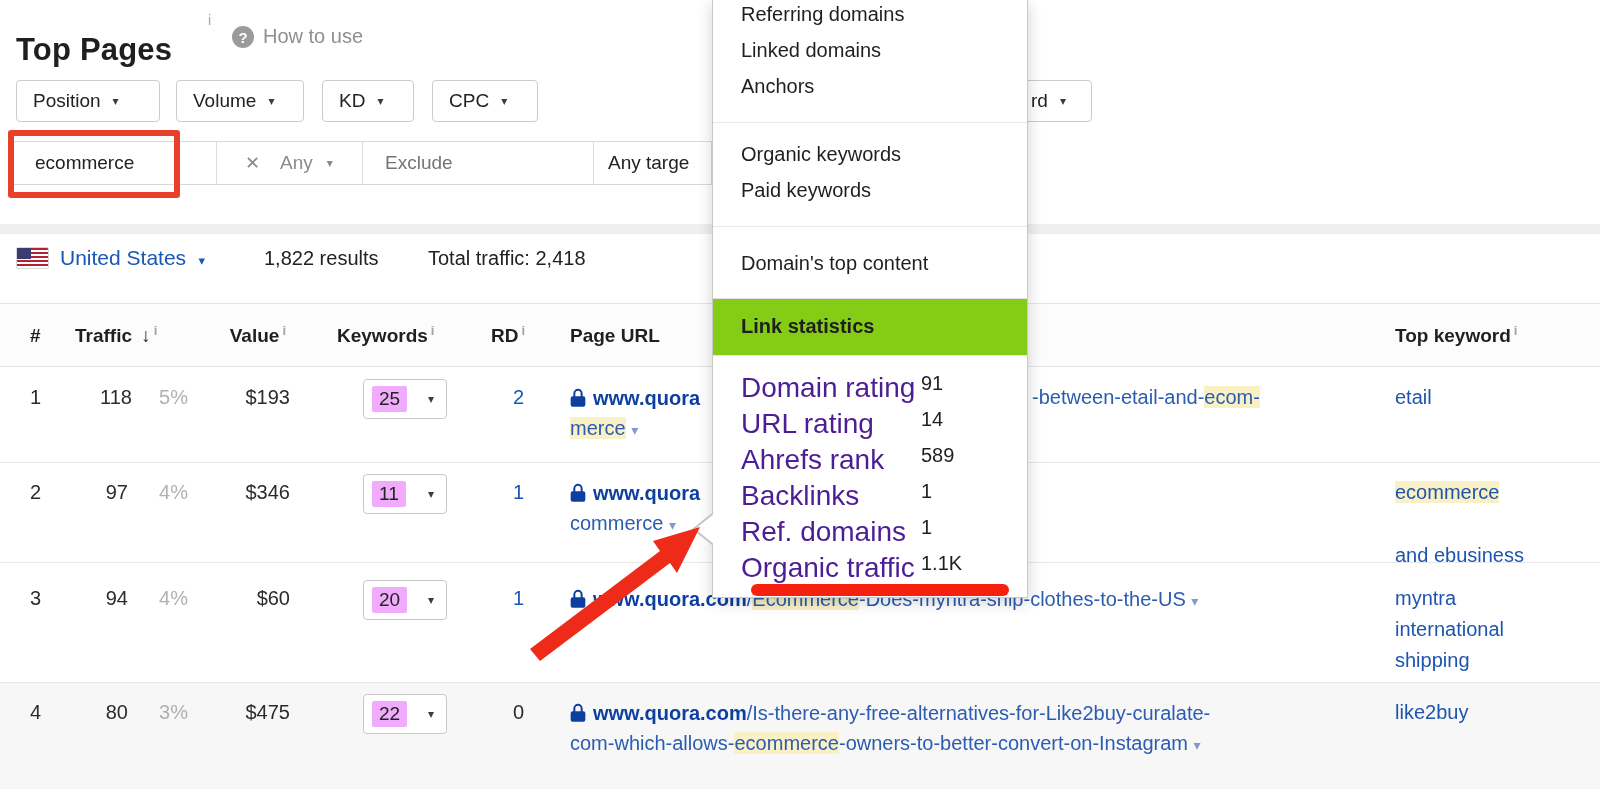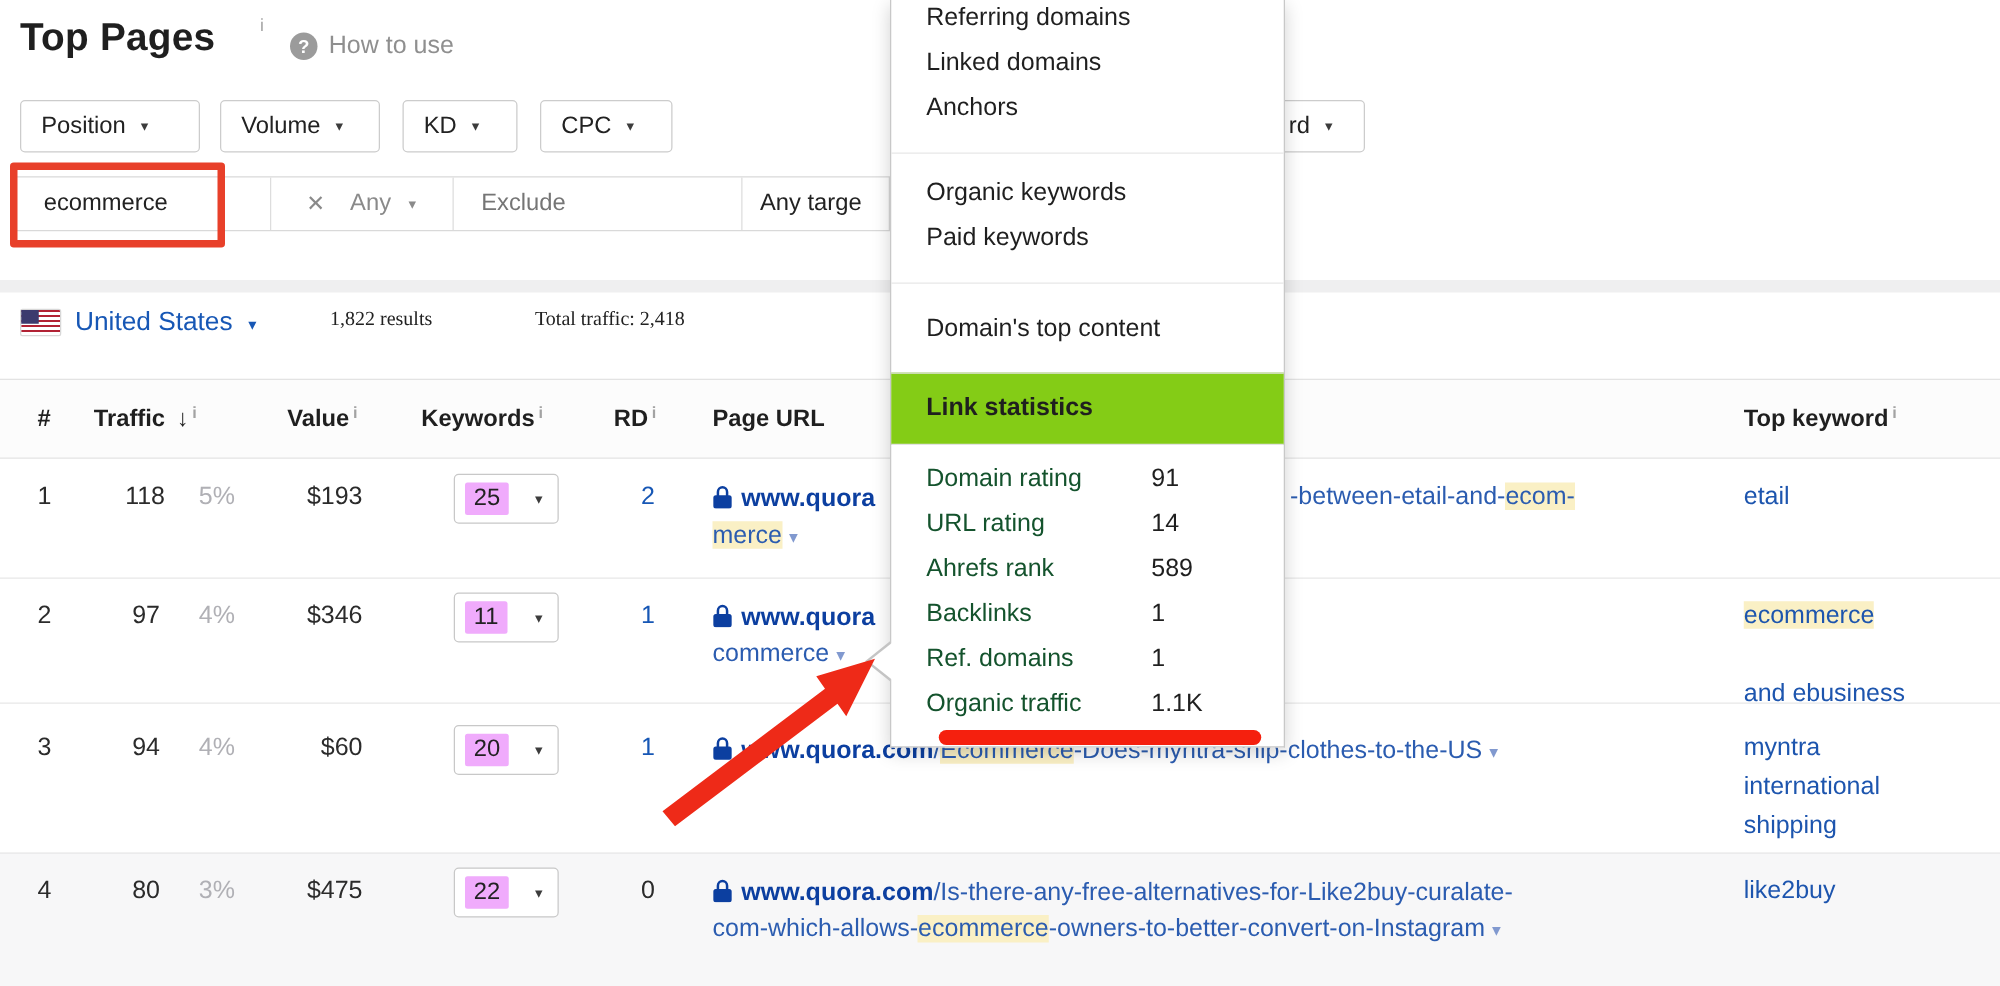--- a/index.html
+++ b/index.html
@@ -1,21 +1,21 @@
 <!DOCTYPE html>
 <html><head>
 <meta charset="utf-8">
 <style>
   html,body{margin:0;padding:0;}
   body{font-family:"Liberation Sans","DejaVu Sans",sans-serif;background:#fff;}
   .stage{position:relative;width:1600px;height:789px;overflow:hidden;background:#fff;}
   .abs{position:absolute;}
   .sup-i{font-size:13px;color:#a3a3a3;position:relative;top:-7px;margin-left:3px;}
   
-  .title{font-size:31px;font-weight:bold;color:#1f1f1f;letter-spacing:.2px;}
+  .title{font-size:31px;font-weight:bold;color:#1f1f1f;letter-spacing:.2px;margin-top:20px;}
   .help-circle{width:22px;height:22px;border-radius:50%;background:#9b9b9b;color:#fff;
     font-size:15px;font-weight:bold;display:flex;align-items:center;justify-content:center;}
   .help-text{font-size:20px;color:#8f8f8f;}
   
   .fbtn{border:1px solid #ccc;border-radius:4px;background:#fff;height:42px;
     display:flex;align-items:center;padding:0 16px;font-size:19px;color:#222;box-sizing:border-box;white-space:nowrap;overflow:hidden;}
   .fbtn .cara{margin-left:12px;}
   .cara{font-size:12px;color:#3c3c3c;}
   .cara-gray{font-size:12px;color:#8a8a8a;}
   .cara-blue{font-size:13px;color:#1757b5;}
@@ -27,21 +27,21 @@
   .inp{border:none;outline:none;font-size:19px;color:#222;font-family:inherit;width:100%;}
   .ph{font-size:19px;color:#b3b3b3;}
   .xicon{font-size:18px;color:#8a8a8a;}
   .anytxt{font-size:19px;color:#8a8a8a;}
   .darktxt{font-size:19px;color:#222;white-space:nowrap;}
   
   .flag{width:33px;height:22px;border:1px solid #d8d8d8;border-radius:2px;box-sizing:border-box;
     background:repeating-linear-gradient(#b22234 0 2px,#fff 2px 4px);position:relative;}
   .flag .canton{position:absolute;left:0;top:0;width:14px;height:11px;background:#3c3b6e;}
   .country{font-size:21px;color:#1757b5;}
-  .bartxt{font-size:16px;color:#222;font-family:Liberation Serif, serif;}
+  .bartxt{font-size:20px;color:#222;}
   
   .band{background:#efeff0;}
   .thead{background:#fcfcfc;border-top:1px solid #e3e3e3;border-bottom:1px solid #e3e3e3;box-sizing:border-box;}
   .th{font-size:19px;font-weight:bold;color:#1f1f1f;white-space:nowrap;}
   .num{font-size:20px;color:#2b2b2b;}
   .pct{font-size:20px;color:#b0b0b5;}
   .ralign{text-align:right;}
   .rowline{border-top:1px solid #e8e8e8;}
   .bluelink{color:#1757b5;text-decoration:none;font-size:20px;}
   .kwsel{width:84px;height:40px;border:1px solid #c8c8c8;border-radius:4px;background:#fff;
@@ -51,21 +51,21 @@
   .url b{color:#0c3fa0;font-weight:bold;}
   .hl{background:#faf0c5;}
   .lock{width:16px;height:19px;margin-right:7px;position:relative;top:2px;display:inline-block;}
   .topkw{font-size:20px;color:#1d55ae;white-space:nowrap;}
   
   .panel{background:#fff;border:1px solid #c8c8c8;border-top:none;box-shadow:0 4px 14px rgba(0,0,0,.18);box-sizing:border-box;}
   .mitem{font-size:20px;color:#1f1f1f;padding-left:28px;white-space:nowrap;}
   .mdiv{height:1px;background:#e8e8e8;width:100%;}
   .statsband{background:#84cc16;border-top:1px solid #e2e2e2;border-bottom:1px solid #e2e2e2;box-sizing:border-box;}
   .statslabel{font-size:20px;font-weight:bold;color:#1f1f1f;padding-left:28px;}
-  .stat-l{font-size:20px;color:#14532d;}
+  .stat-l{font-size:28px;color:#4c1d95;}
   .stat-v{font-size:20px;color:#1f1f1f;}
   
   .ann-rect{border:6px solid #e8402a;border-radius:3px;box-sizing:border-box;}
   .underline-red{background:#f5200e;border-radius:6px;}
   .tri{width:0;height:0;}
 </style>
 </head>
 <body>
 
 <div class="stage">

